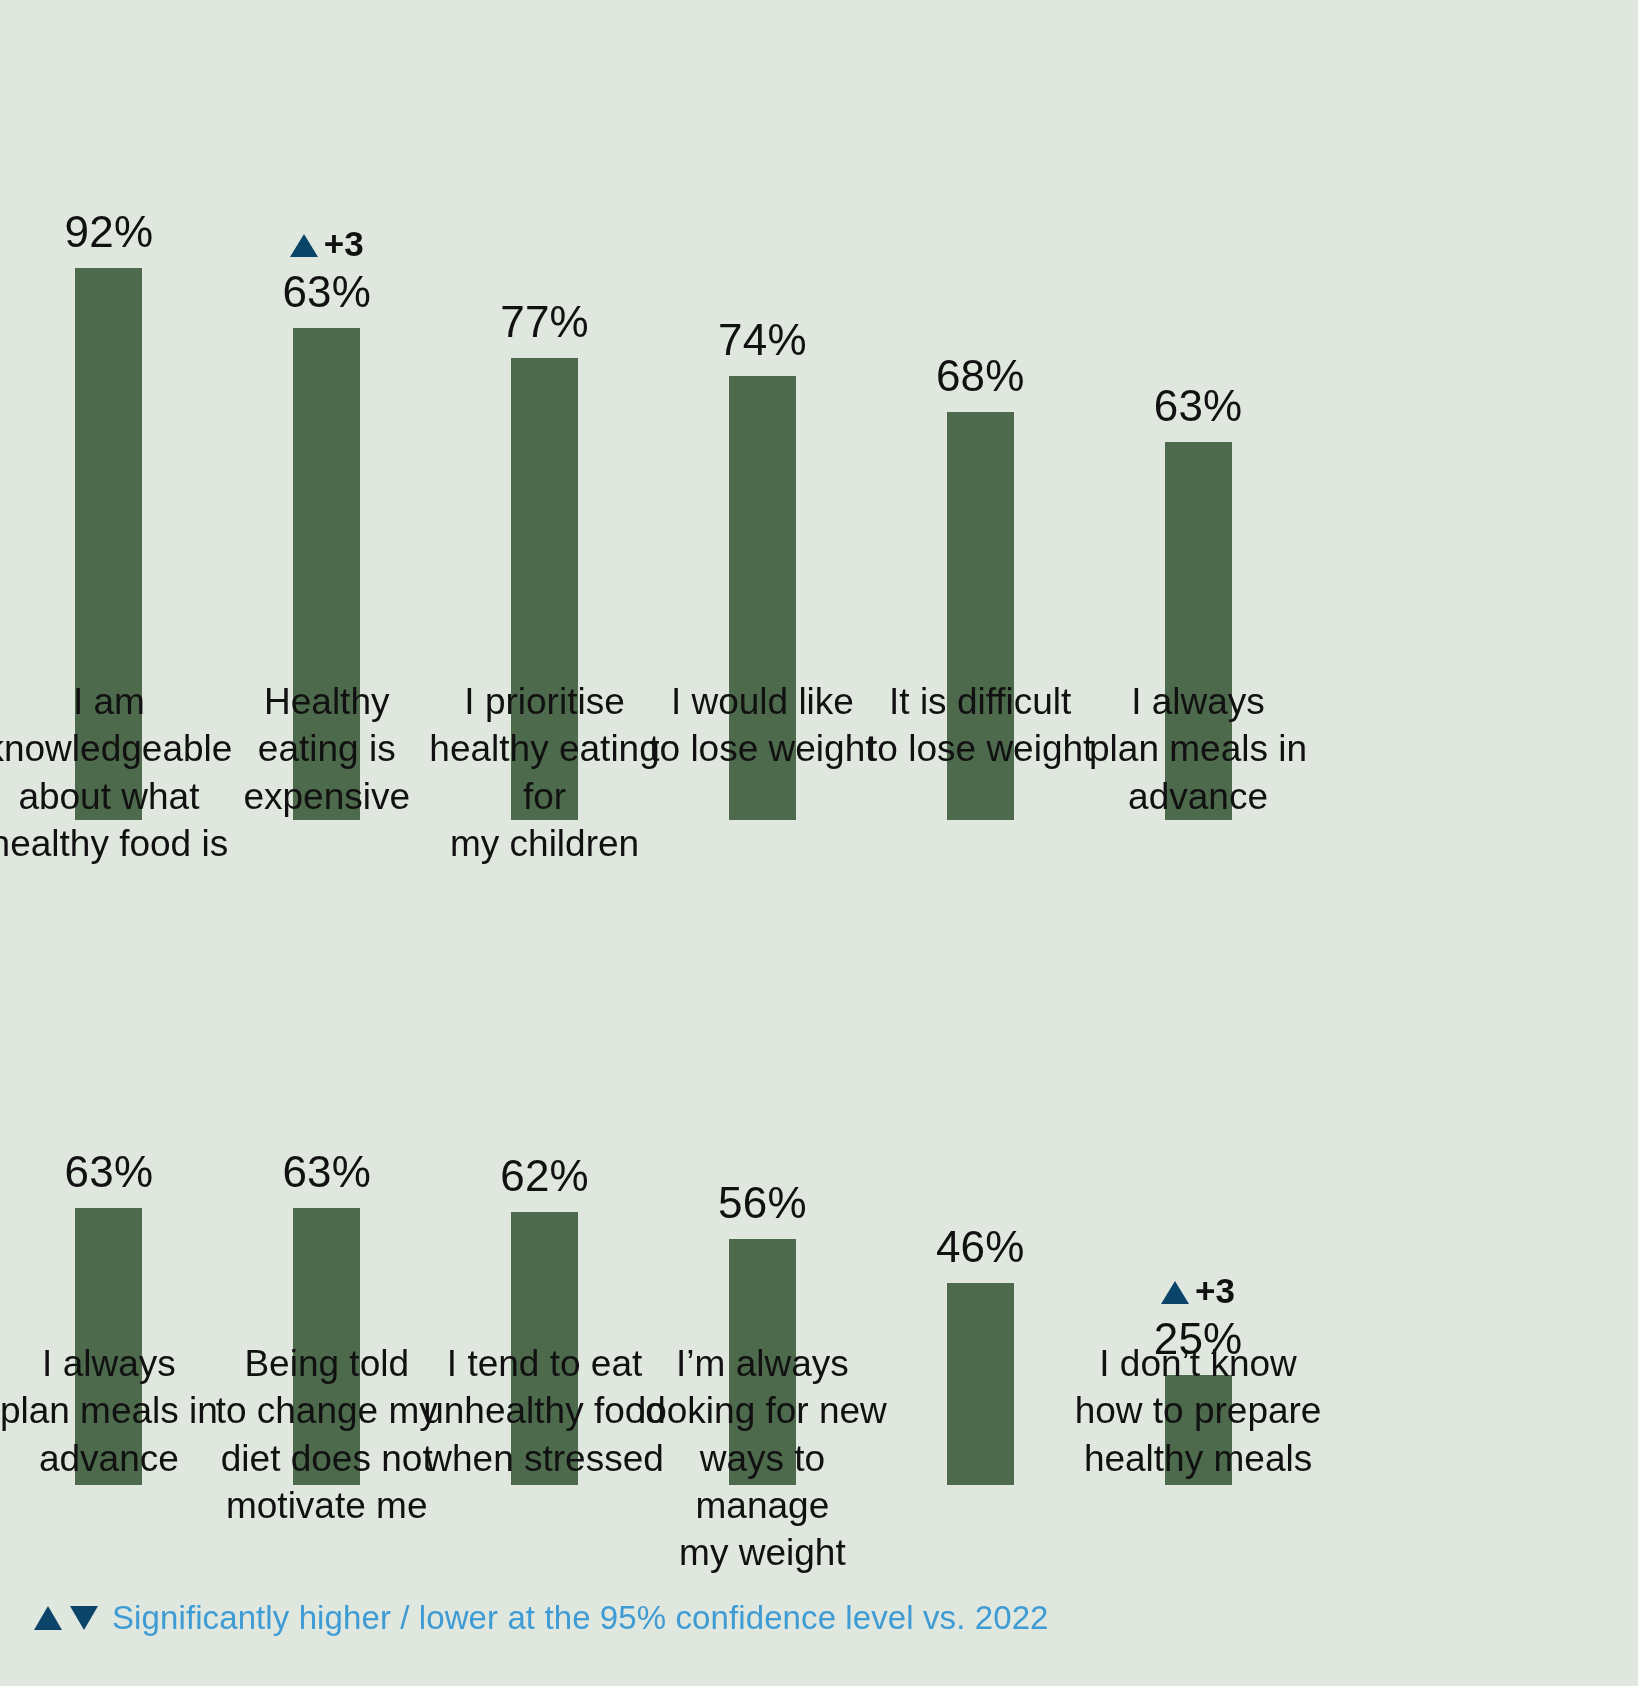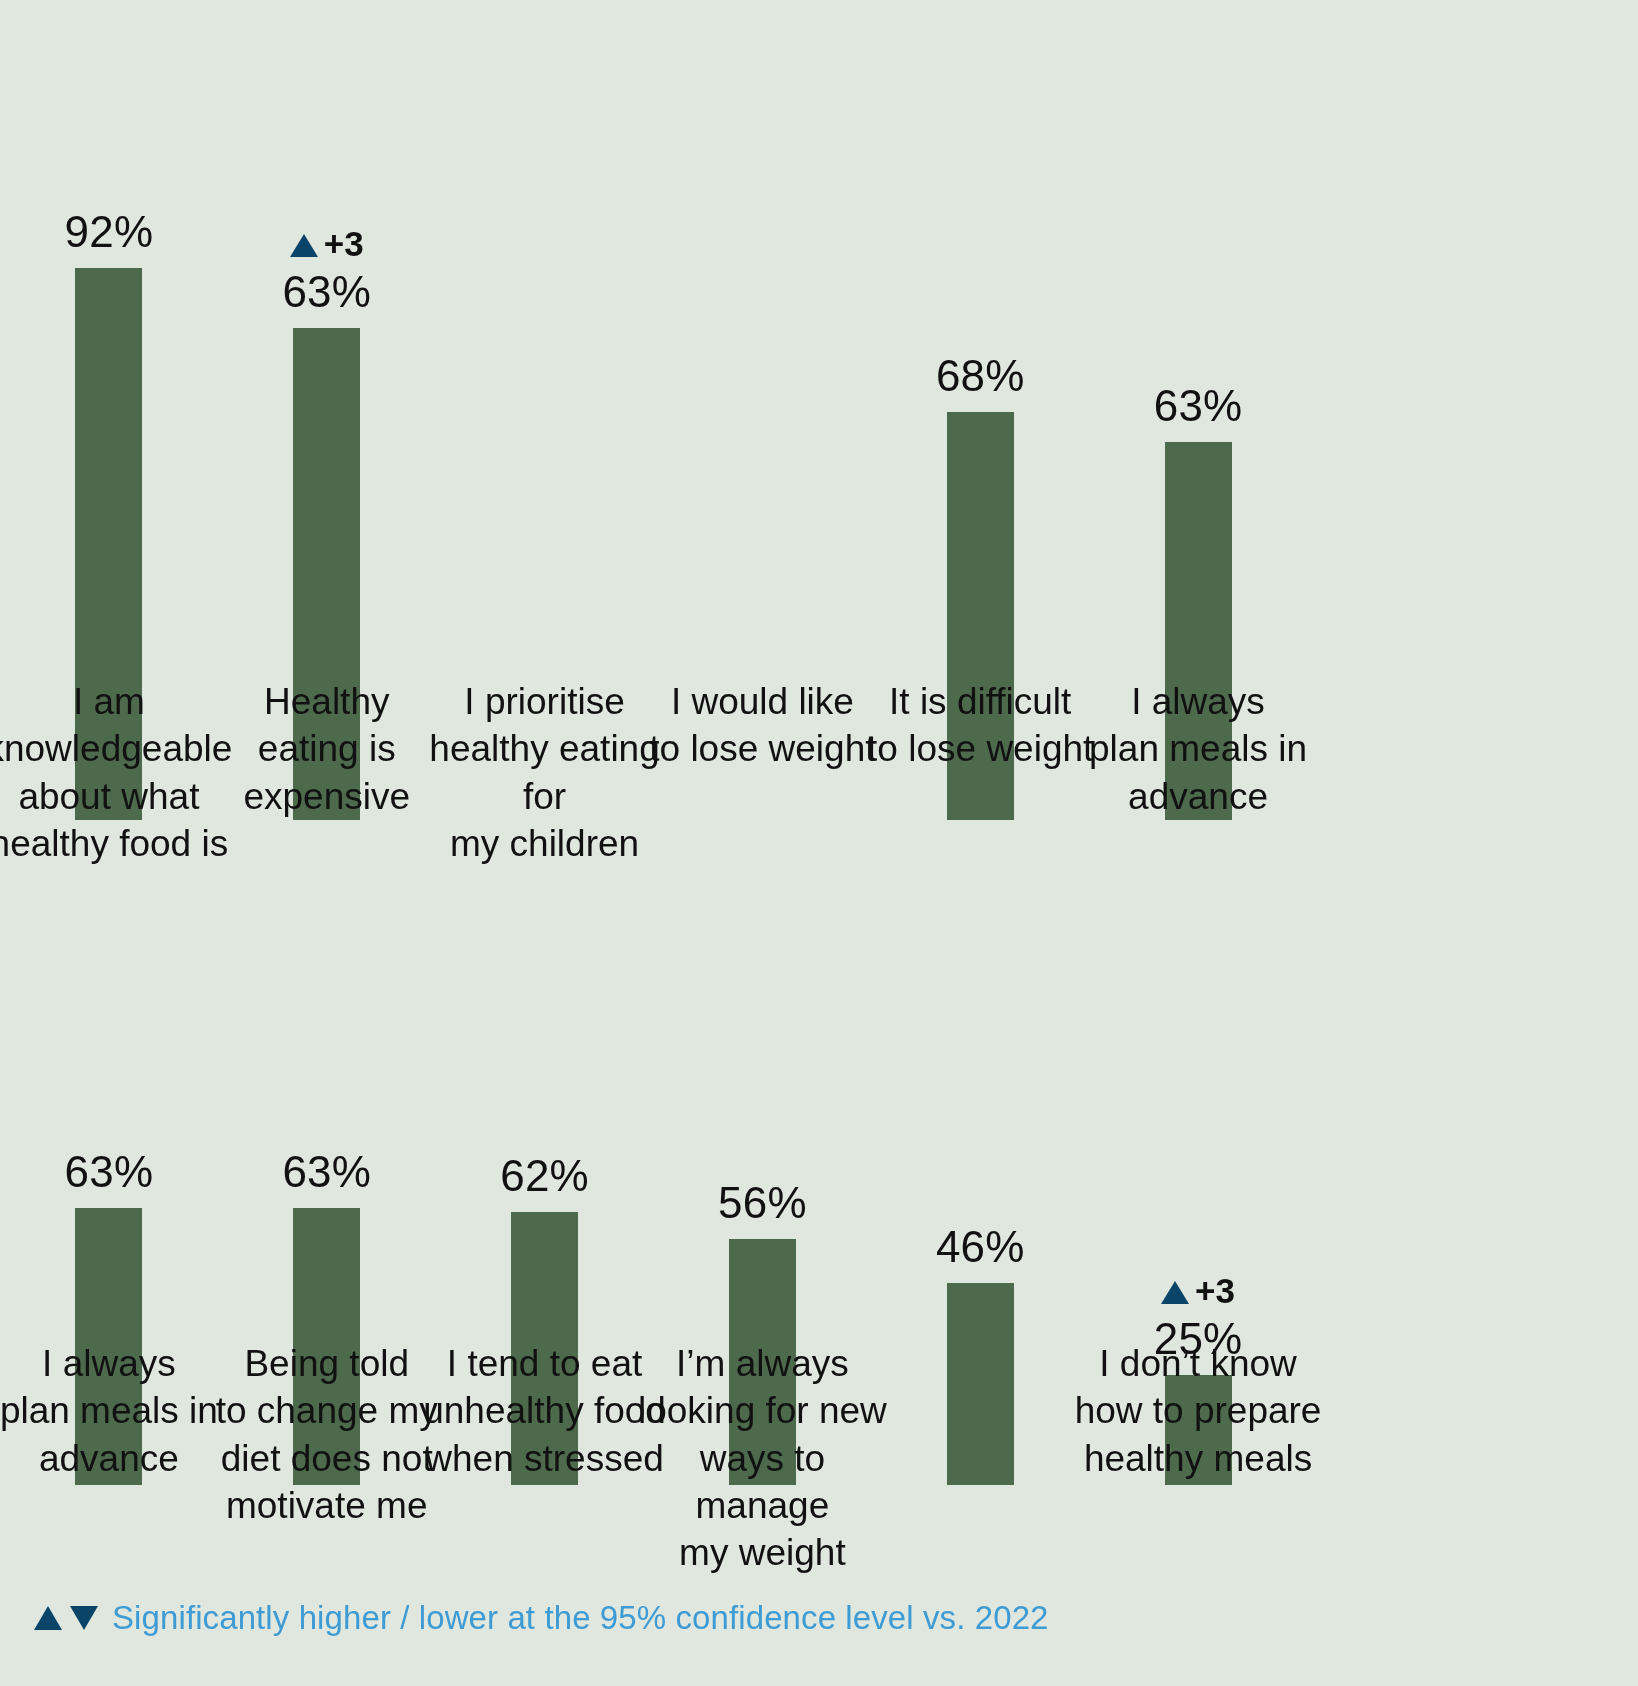--- a/index.html
+++ b/index.html
@@ -165,25 +165,33 @@
             <span class="delta">+3</span>
           </div>
           <div class="value">63%</div>
           <div class="bar" style="height: 492px;"></div>
         </div>
         <div class="cat-label">Healthy
 eating is
 expensive</div>
       </div>
       <div class="bar-group">
+        <div class="plot">
+          <div class="value">77%</div>
+          <div class="bar" style="height: 462px;"></div>
+        </div>
         <div class="cat-label">I prioritise
 healthy eating for
 my children</div>
       </div>
       <div class="bar-group">
+        <div class="plot">
+          <div class="value">74%</div>
+          <div class="bar" style="height: 444px;"></div>
+        </div>
         <div class="cat-label">I would like
 to lose weight</div>
       </div>
       <div class="bar-group">
         <div class="plot">
           <div class="value">68%</div>
           <div class="bar" style="height: 408px;"></div>
         </div>
         <div class="cat-label">It is difficult
 to lose weight</div>

